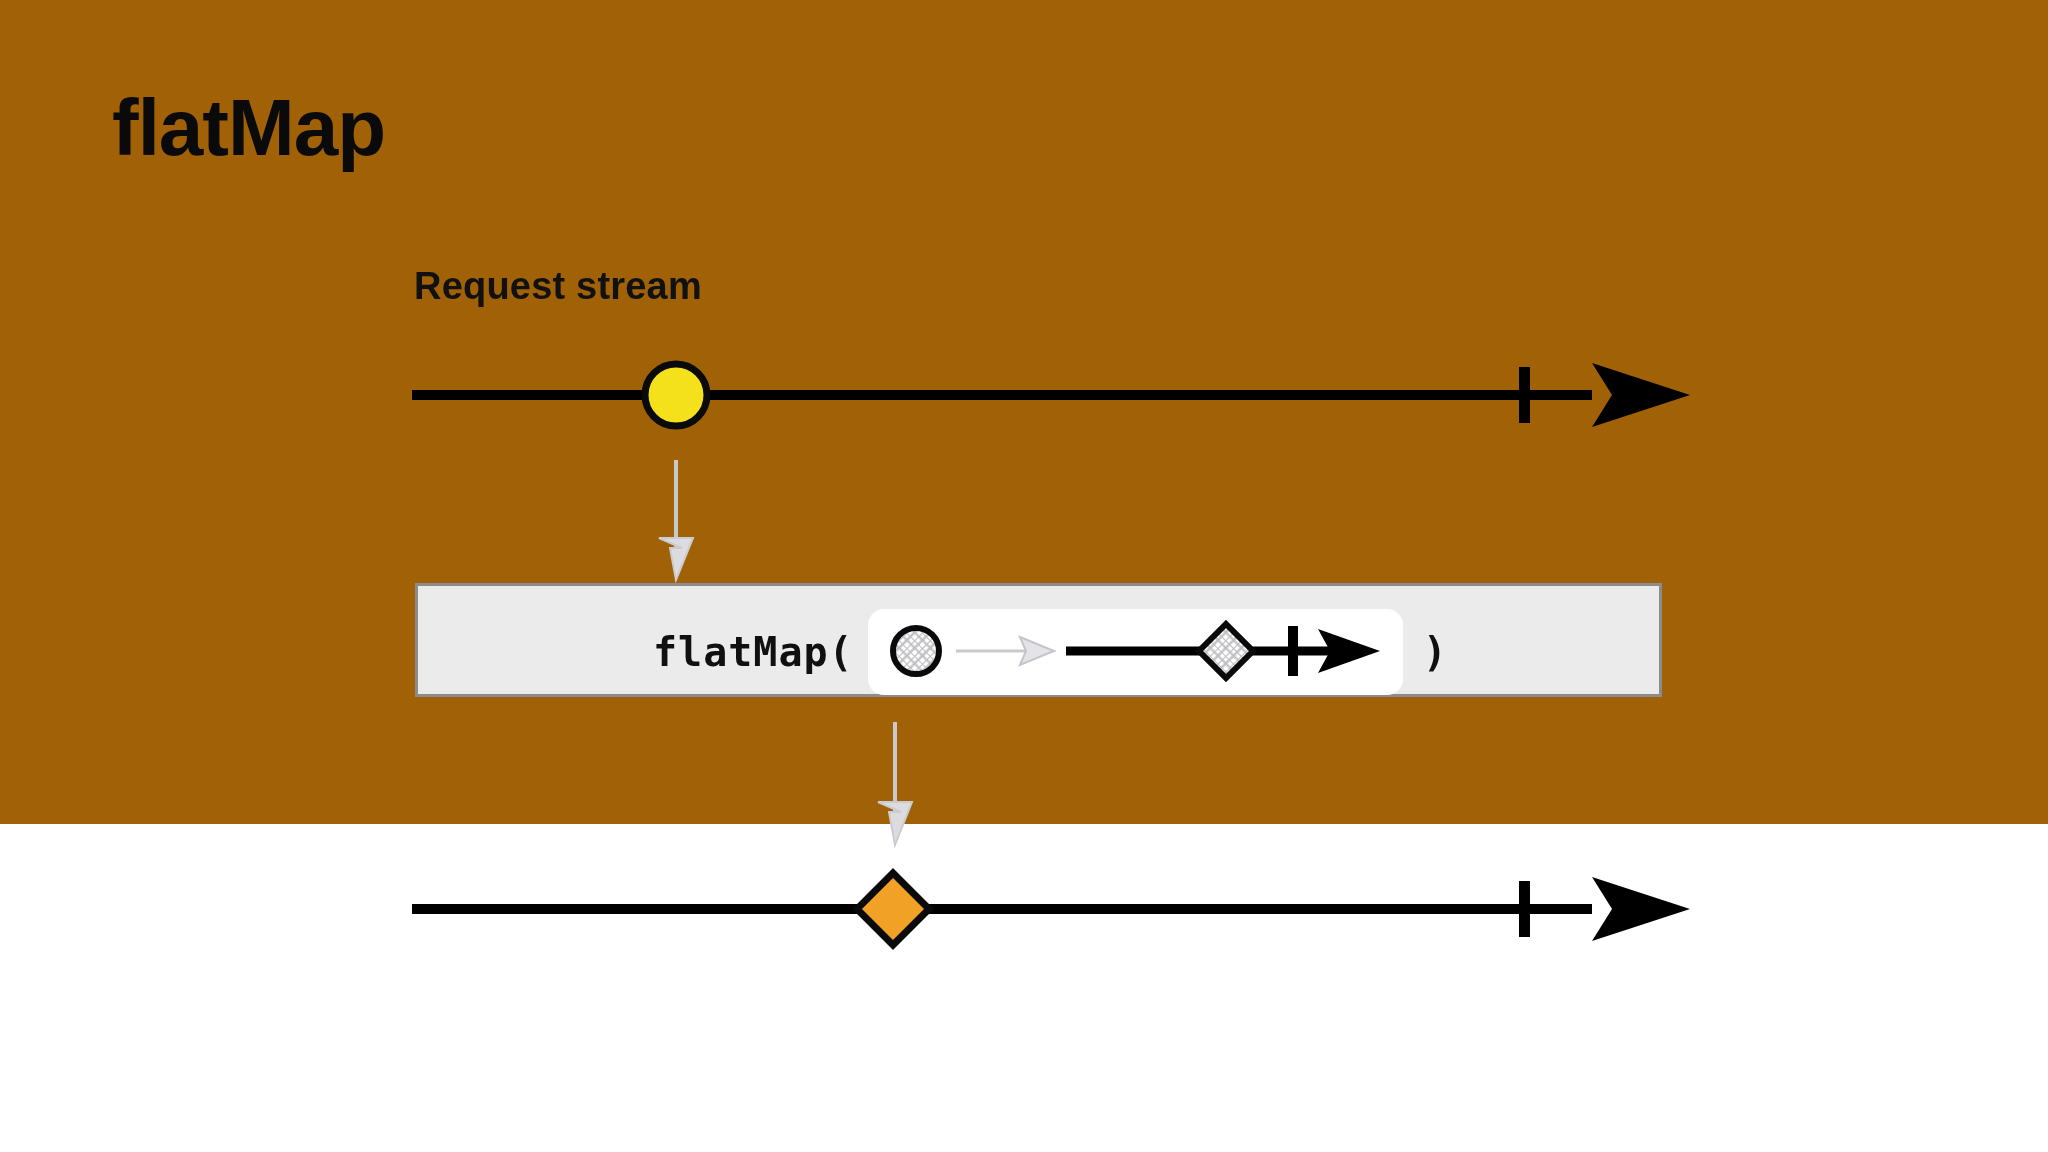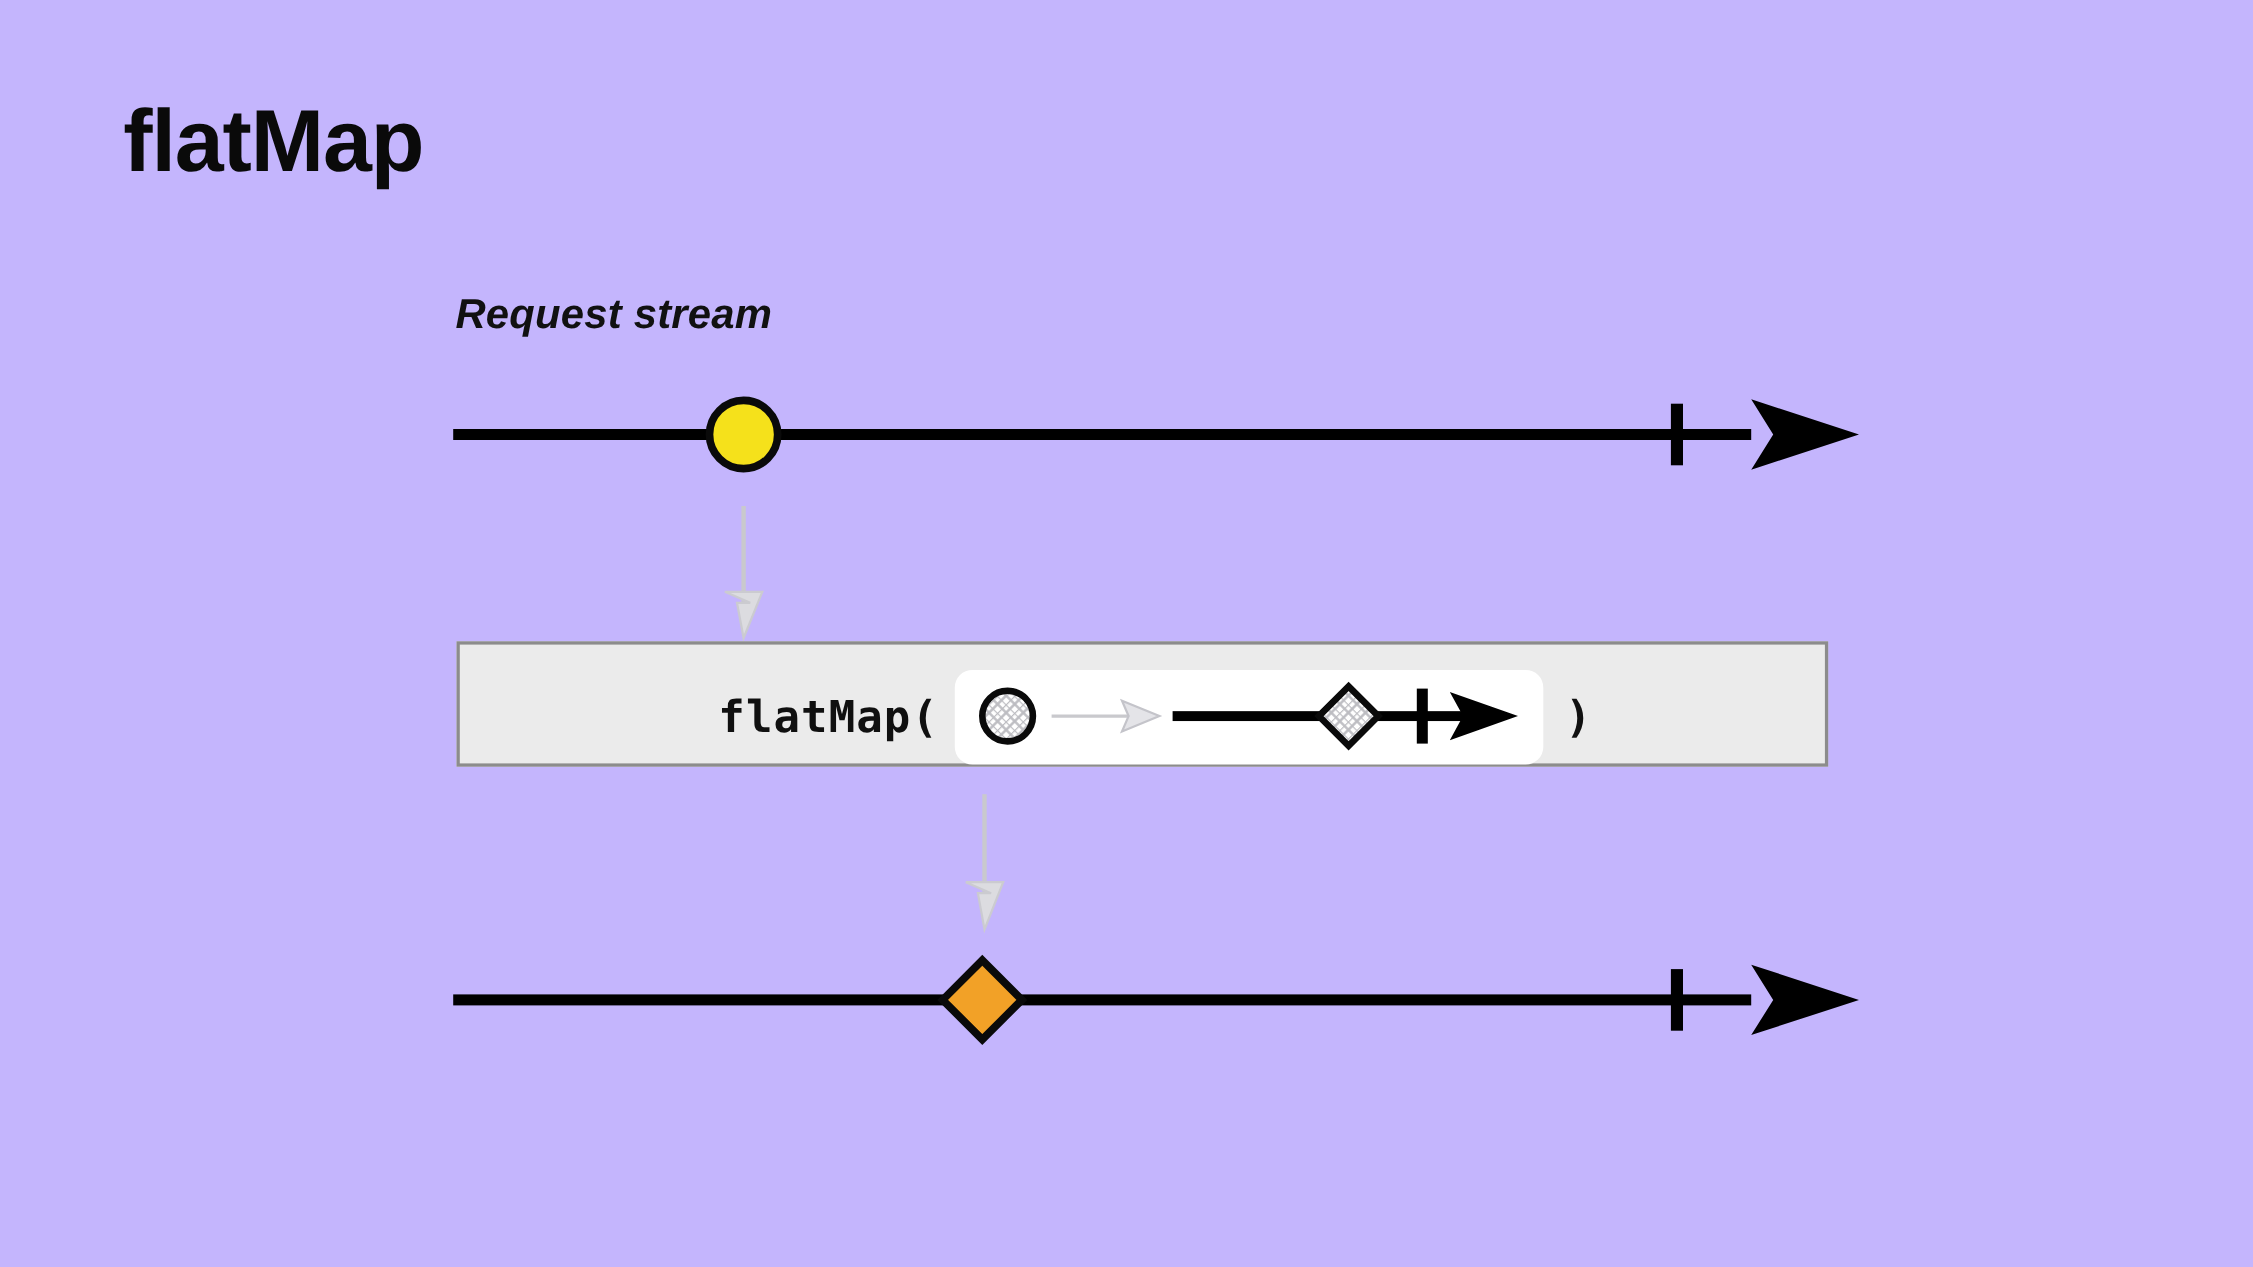--- a/index.html
+++ b/index.html
@@ -9,43 +9,42 @@
   }
   body {
     width: 2048px;
     height: 1152px;
     font-family: "Liberation Sans", sans-serif;
     overflow: hidden;
   }
   #stage {
     position: relative;
     width: 2048px;
-    height: 1152px;
-    background: #c4b5fd;
+    height: 824px;
+    background: #a16207;
   }
 
   
   .title {
     position: absolute;
     left: 112px;
     top: 88px;
     font-size: 80px;
     font-weight: bold;
     color: #0a0a0a;
     letter-spacing: -1px;
     line-height: 1;
     white-space: nowrap;
   }
 
   
   .stream-label {
     position: absolute;
     font-size: 38px;
     font-weight: bold;
-    font-style: italic;
     color: #111111;
     white-space: nowrap;
     letter-spacing: 0.2px;
   }
   #request-label { left: 414px; top: 265px; }
   #response-label { left: 414px; top: 975px; }
 
   
   #marble-svg {
     position: absolute;

